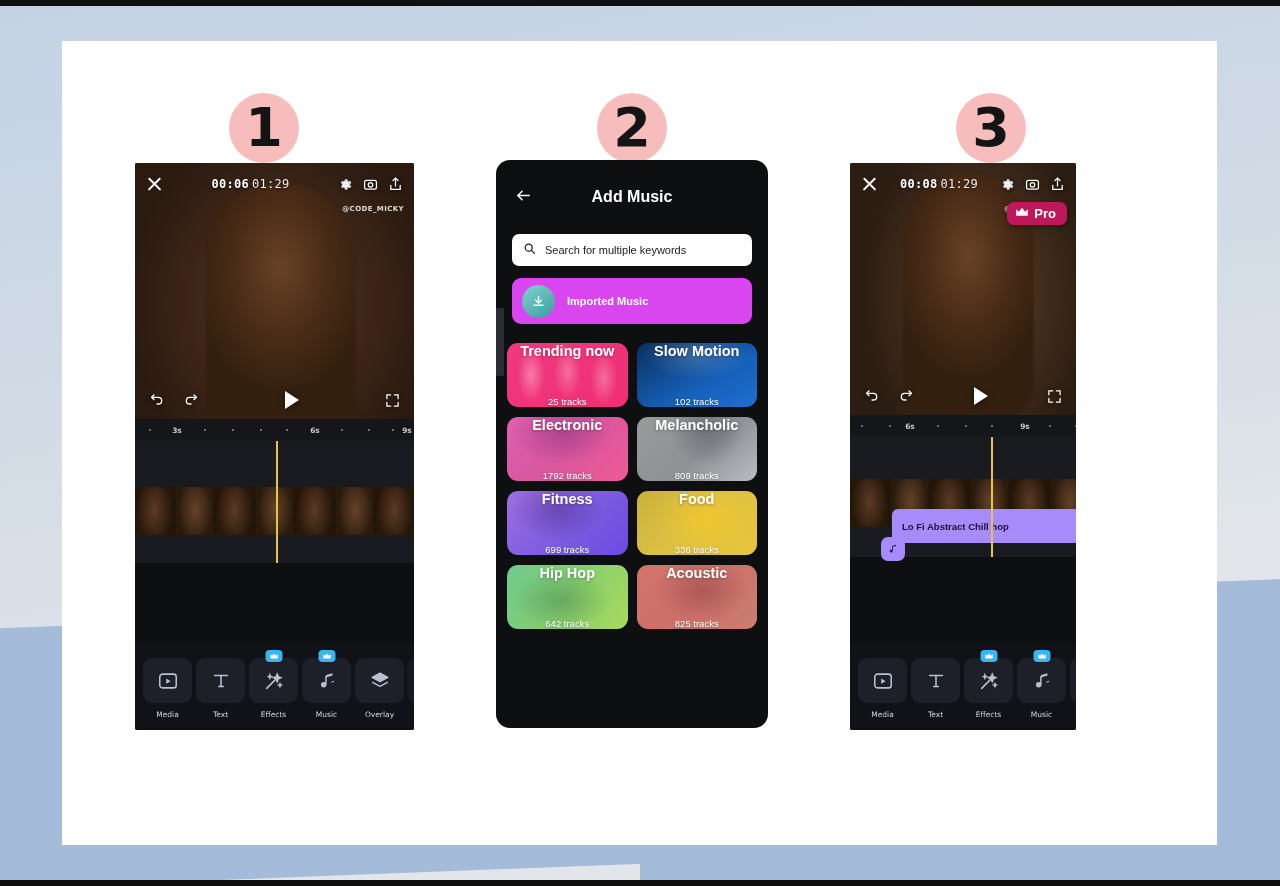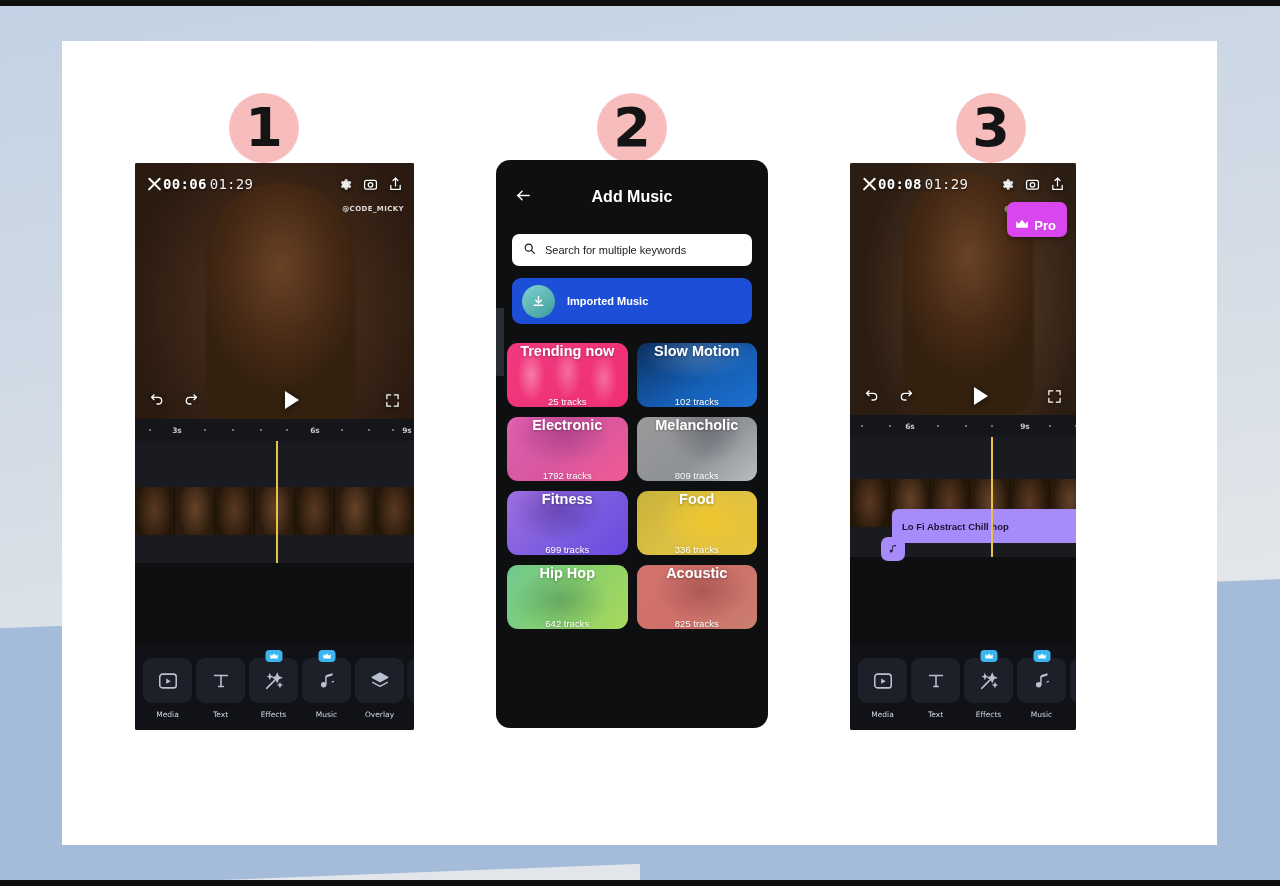--- a/index.html
+++ b/index.html
@@ -96,42 +96,42 @@
     width: 17px; height: 17px; position: relative; cursor: pointer;
   }
   .close-x::before, .close-x::after {
     content:''; position:absolute; left:0; top:7px; width:17px; height:2.4px;
     background:#fff; border-radius:2px;
   }
   .close-x::before { transform: rotate(45deg); }
   .close-x::after { transform: rotate(-45deg); }
 
   .time-wrap {
-    flex: 1; color: #fff;
-    font-size: 14px; letter-spacing: .3px;
+    flex: 1; text-align: center; color: #fff;
+    font-size: 12px; letter-spacing: .3px;
     font-family: "DejaVu Sans Mono", monospace;
     text-shadow: 0 1px 3px rgba(0,0,0,.7);
   }
   .time-cur { font-weight: 700; }
   .time-tot { font-weight: 400; opacity: .92; margin-left: 3px; }
 
   .top-icons { display: flex; align-items: center; gap: 10px; }
   .ic { color: #fff; display: flex; align-items: center; filter: drop-shadow(0 1px 2px rgba(0,0,0,.7)); }
 
   .watermark {
     position: absolute; right: 10px; top: 42px;
     font-size: 7px; font-weight: 700; color: rgba(255,255,255,.82);
     letter-spacing: .4px; z-index: 5;
     font-family: "DejaVu Sans", sans-serif;
   }
 
   .pro-badge {
     position: absolute; right: 9px; top: 39px; z-index: 6;
-    background: #d946ef; color: #fff; border-radius: 7px;
-    padding: 16px 11px 4px 8px;
+    background: #be185d; color: #fff; border-radius: 7px;
+    padding: 4px 11px 4px 8px;
     display: flex; align-items: center; gap: 5px;
     font-size: 13px; font-weight: 700;
     box-shadow: 0 2px 5px rgba(0,0,0,.35);
   }
 
   .playrow {
     position: absolute; left: 0; bottom: 4px; width: 100%; height: 30px;
     display: flex; align-items: center; padding: 0 14px; z-index: 5;
   }
   .playrow .left-g { display: flex; gap: 18px; }
@@ -236,21 +236,21 @@
   .am-title {
     position: absolute; left: 0; width: 100%; text-align: center;
     color: #fff; font-size: 16px; font-weight: 700; pointer-events: none;
   }
   .searchbar {
     margin: 0 16px; height: 32px; background: #fff; border-radius: 7px;
     display: flex; align-items: center; padding: 0 11px; gap: 9px;
   }
   .search-ph { color: #1a1a1a; font-size: 11px; font-weight: 500; }
   .imported {
-    margin: 12px 16px 0 16px; height: 46px; background: #1d4ed8; border-radius: 9px;
+    margin: 12px 16px 0 16px; height: 46px; background: #d946ef; border-radius: 9px;
     display: flex; align-items: center; padding: 0 10px; gap: 12px;
   }
   .imported-circle {
     width: 33px; height: 33px; border-radius: 50%;
     background: linear-gradient(145deg,#7fd4d0,#3f9a9c);
     display: flex; align-items: center; justify-content: center; color: #fff;
   }
   .imported-label { color:#fff; font-size: 11px; font-weight: 700; }
   .blurb {
     margin-top: 17px; text-align: center; line-height: 1.45; padding: 0 10px;

